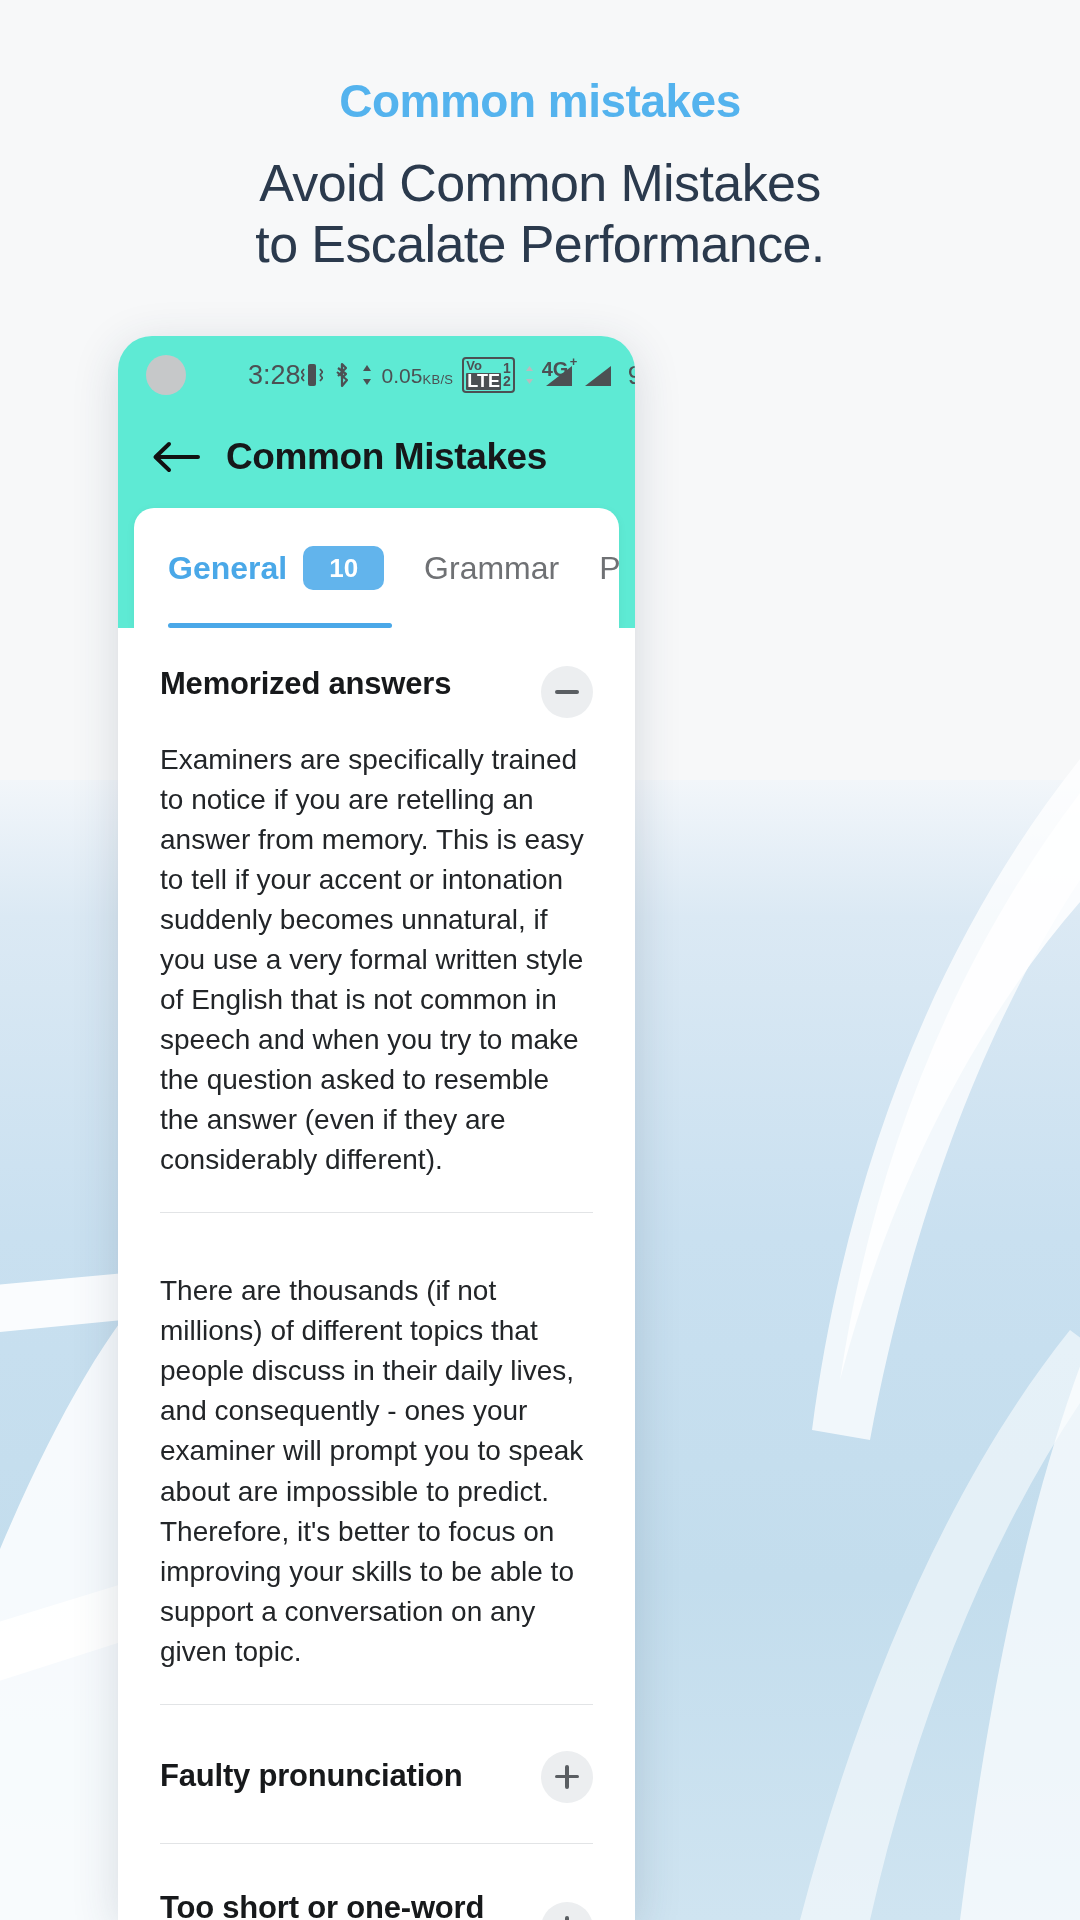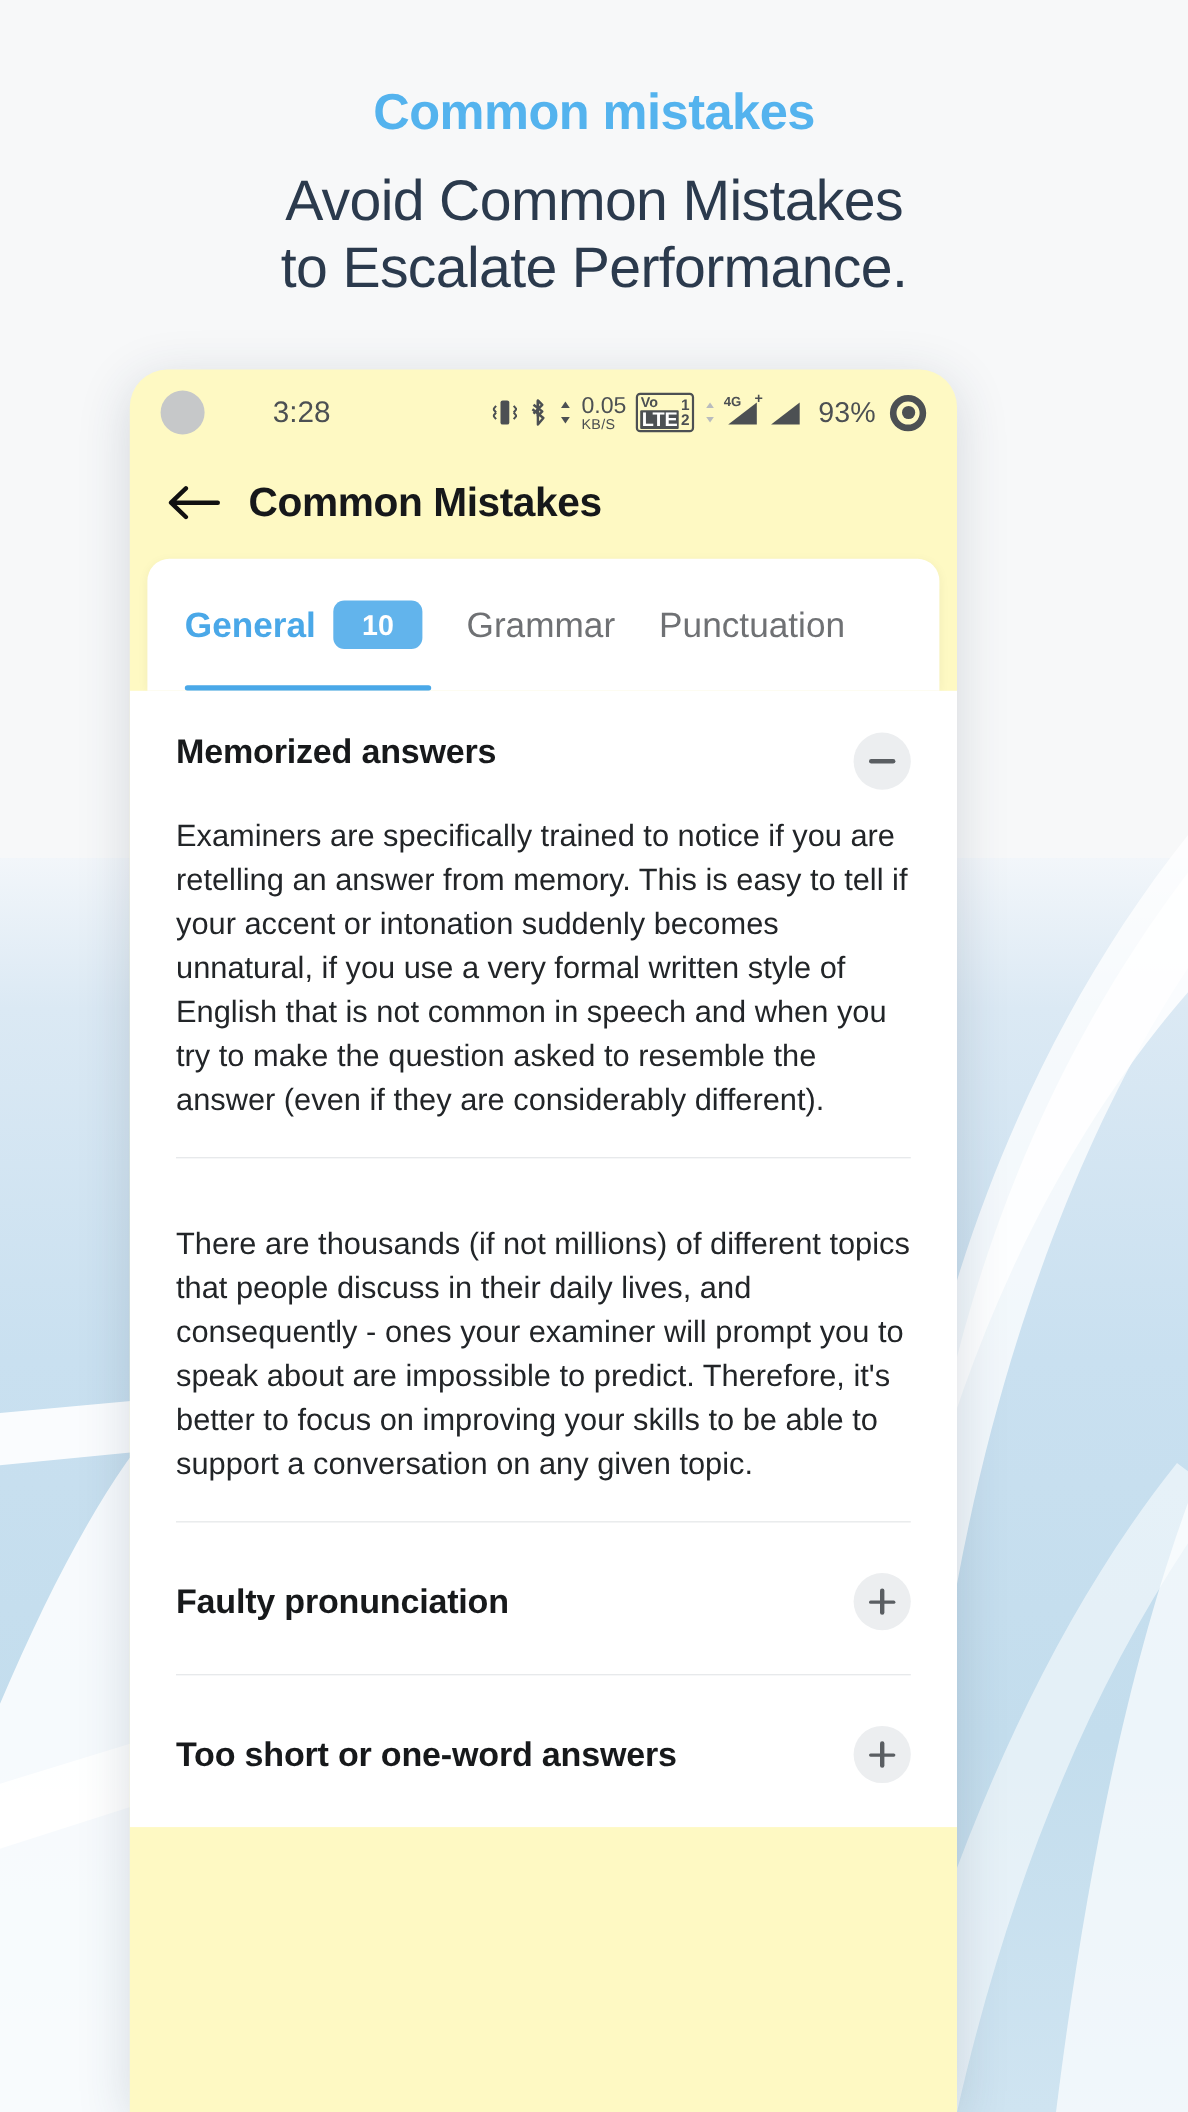--- a/index.html
+++ b/index.html
@@ -34,22 +34,22 @@
   }
   .subhead{
     margin-top:26px;
     font-size:52px; font-weight:400; color:#2b3a4d;
     line-height:1.18; letter-spacing:-0.6px;
   }
 
   
   .phone{
     position:absolute; left:118px; top:336px;
-    width:752px; height:1584px;
-    background:#fef9c3;
+    width:517px; height:1584px;
+    background:#5eead4;
     border-radius:34px 34px 0 0;
     box-shadow:0 10px 46px rgba(40,60,85,.17);
     overflow:hidden;
     z-index:10;
   }
 
   
   .statusbar{
     height:78px; display:flex; align-items:center;
     padding:0 28px; color:#5b5f63;
@@ -59,21 +59,21 @@
     background:#c6c8c9; flex:0 0 auto;
   }
   .sb-time{
     font-size:27px; font-weight:500; color:#4c5053;
     margin-left:62px;
   }
   .sb-right{
     margin-left:auto; display:flex; align-items:center; gap:9px;
   }
   .sb-ico{ display:block; }
-  .netspeed{ display:flex; flex-direction:column; align-items:flex-start; line-height:1; }
+  .netspeed{ display:flex; flex-direction:row; align-items:flex-end; line-height:1; }
   .netspeed .v{ font-size:21px; color:#4c5053; font-weight:400; }
   .netspeed .u{ font-size:13px; color:#4c5053; letter-spacing:.3px; }
   .volte{
     border:2.5px solid #4c5053; border-radius:4px;
     padding:1px 2px; display:flex; align-items:center; gap:2px;
   }
   .volte .stack{ display:flex; flex-direction:column; line-height:.95; }
   .volte .vo{ font-size:13px; font-weight:700; color:#4c5053; }
   .volte .lte{
     font-size:18px; font-weight:700; color:#fff; background:#4c5053;
@@ -222,21 +222,21 @@
         <div class="stack">
           <span class="num">1</span>
           <span class="num">2</span>
         </div>
       </div>
       <svg class="sb-ico" width="11" height="26" viewBox="0 0 11 26">
         <path d="M5.5 4 L9 9 L2 9 Z" fill="#b9bcbe"></path>
         <path d="M5.5 22 L9 17 L2 17 Z" fill="#b9bcbe"></path>
       </svg>
       <div style="position:relative;display:flex;align-items:flex-end;">
-        <span style="position:absolute;top:-4px;left:-2px;font-size:12px;font-weight:600;color:#4c5053;white-space:nowrap;">4G</span>
+        <span style="position:absolute;top:-4px;left:-2px;font-size:20px;font-weight:600;color:#4c5053;white-space:nowrap;">4G</span>
         <span style="position:absolute;top:-8px;left:26px;font-size:13px;font-weight:700;color:#4c5053;">+</span>
         <svg width="30" height="26" viewBox="0 0 30 26">
           <path d="M2 24 L28 4 L28 24 Z" fill="#4c5053"></path>
         </svg>
       </div>
       <svg width="30" height="26" viewBox="0 0 30 26">
         <path d="M2 24 L28 4 L28 24 Z" fill="#4c5053"></path>
       </svg>
       <div class="sb-batt">93%</div>
       <div class="batt-ring">

